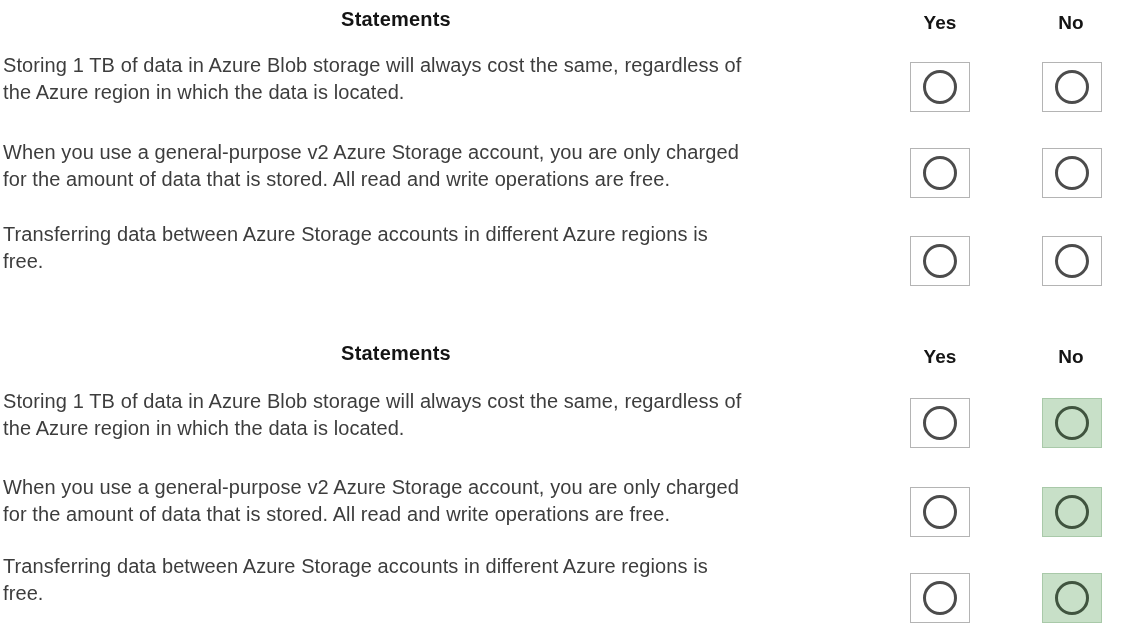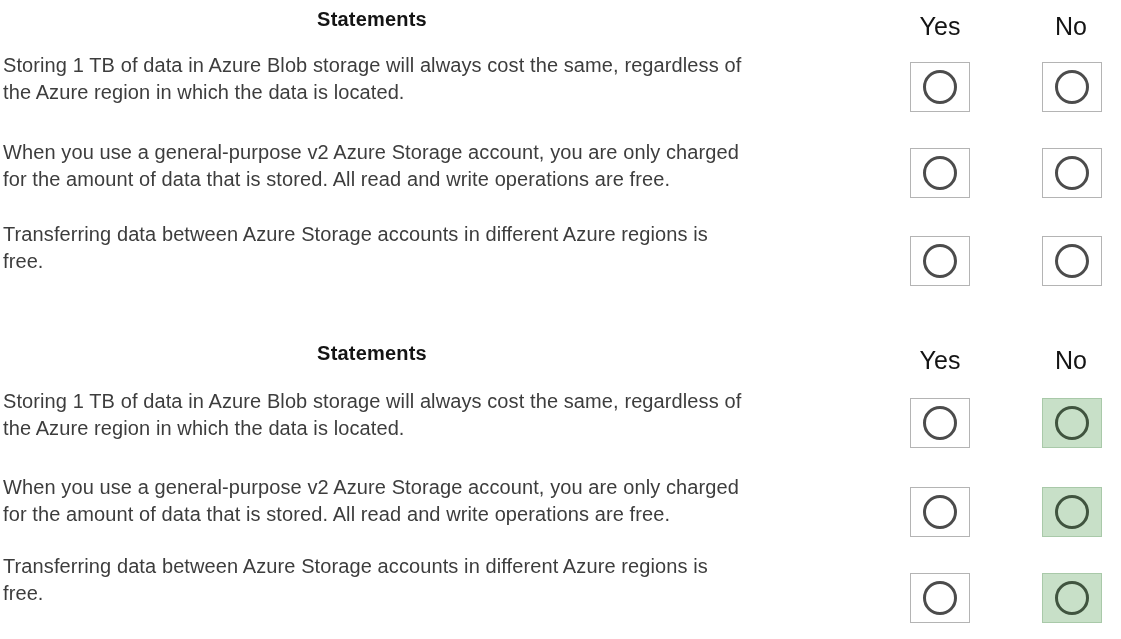--- a/index.html
+++ b/index.html
@@ -18,27 +18,28 @@
   .qtable { position: absolute; left: 0; top: 0; width: 1121px; }
   .tbl-title {
     position: absolute;
     left: 0;
     width: 744px;
     text-align: center;
     font-size: 20px;
     font-weight: bold;
     color: var(--header-text, #141414);
     letter-spacing: 0.2px;
+    padding-left: 24px;
   }
   .col-head {
     position: absolute;
     width: 120px;
     text-align: center;
-    font-size: 25px;
-    font-weight: normal;
+    font-size: 19px;
+    font-weight: bold;
     color: var(--header-text, #141414);
   }
   .col-head.yes { left: 880px; }
   .col-head.no  { left: 1012px; width: 118px; }
   .q-row { position: absolute; left: 0; width: 1121px; }
   .stmt {
     position: absolute;
     left: 3px;
     width: 880px;
     font-size: 20px;

